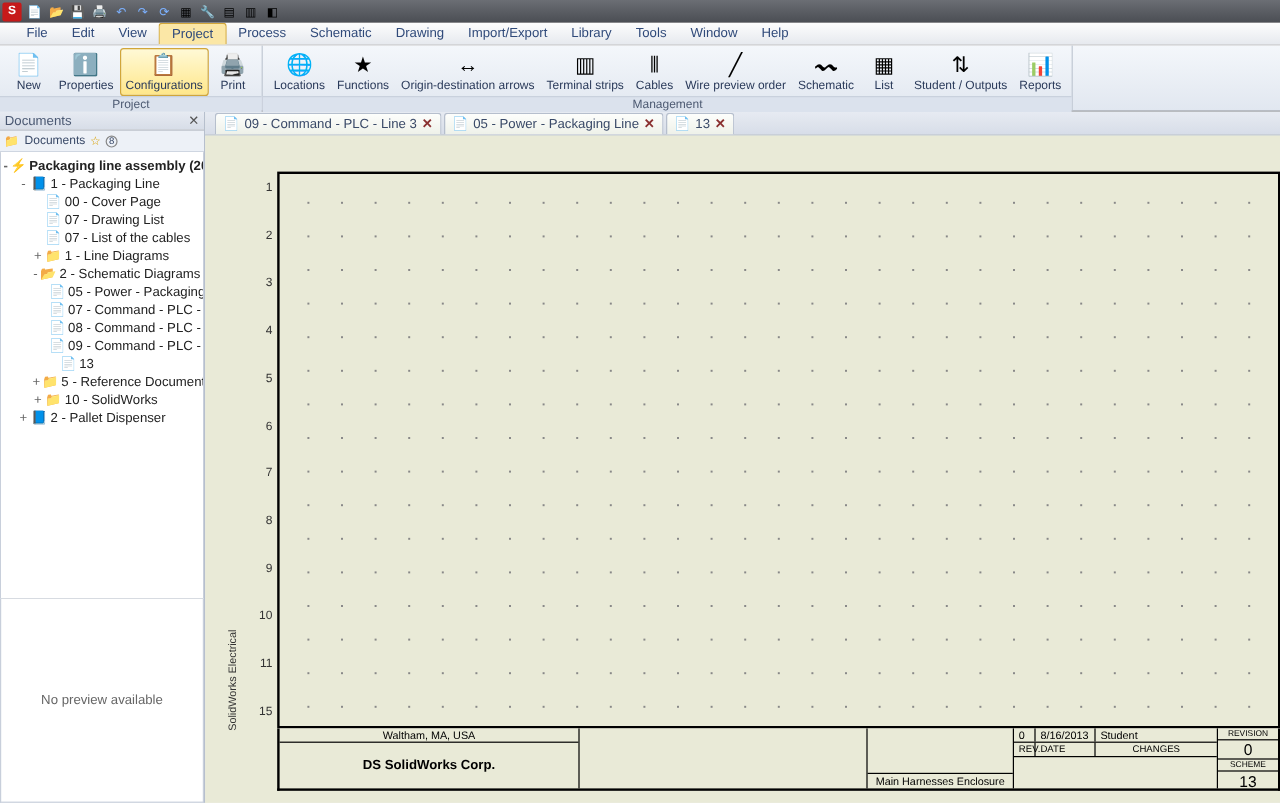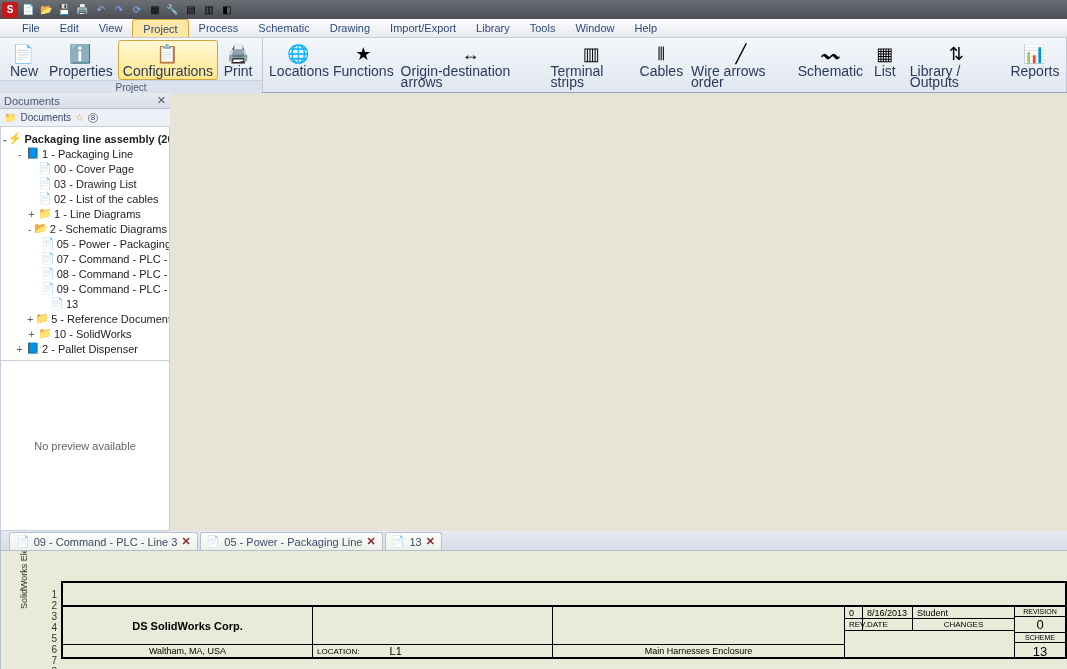--- a/index.html
+++ b/index.html
@@ -16,24 +16,24 @@
 .menubar .mi.sel { background:#fbe7a6; border:1px solid #d1a63a; border-bottom:none; border-radius:3px 3px 0 0; }
 
 
 .ribbon { height:55px; background:linear-gradient(#f4f7fb,#e1e7f0); border-bottom:1px solid #9aa3b2; display:flex; }
 .rgroup { display:flex; flex-direction:column; border-right:1px solid #c0c7d3; }
 .rgroup-items { display:flex; padding:2px 4px 0 4px; flex:1; }
 .rgroup-label { text-align:center; color:#4d5a72; font-size:10px; padding:1px 0; background:#dbe2ed; border-top:1px solid #c9d1dd; }
 .rbtn { display:flex; flex-direction:column; align-items:center; justify-content:flex-start; padding:2px 4px; min-width:40px; cursor:default; border:1px solid transparent; border-radius:3px; }
 .rbtn.sel { background:linear-gradient(#fff9d6,#ffe78a); border:1px solid #d1a63a; }
 .rbtn .ri { width:22px; height:22px; display:flex; align-items:center; justify-content:center; font-size:18px; }
-.rbtn .rl { font-size:14px; color:#2a3a5a; line-height:11px; margin-top:1px; }
-
-
-.main { display:flex; height:576px;flex-direction:column; }
+.rbtn .rl { font-size:10px; color:#2a3a5a; line-height:11px; margin-top:1px; }
+
+
+.main { display:flex; height:576px; }
 .sidebar { width:170px; display:flex; flex-direction:column; }
 .docpanel-hdr { height:16px; background:linear-gradient(#e7ebf2,#d7dde8); border-bottom:1px solid #b6bfcd; padding:2px 4px; color:#4a5872; font-size:10px; display:flex; align-items:center; justify-content:space-between; }
 .docpanel-tabs { height:18px; display:flex; align-items:center; gap:4px; padding:2px 4px; background:#edf1f7; border-bottom:1px solid #c8cfdb; }
 .docpanel-tabs span { font-size:10px; color:#3a4a68; }
 .tree { flex:1; background:#fff; border:1px solid #c8cfdb; border-top:none; overflow:auto; padding:4px 2px; }
 .preview { height:170px; background:#fff; border:1px solid #c8cfdb; border-top:none; display:flex; align-items:center; justify-content:center; color:#666; }
 .tn { display:flex; align-items:center; gap:2px; padding:1px 0; white-space:nowrap; font-size:10px; color:#222; }
 .tn .tw { width:9px; text-align:center; color:#666; }
 .tn .fi { width:14px; text-align:center; font-size:11px; }
 .fold { color:#d9a000; }
@@ -132,41 +132,42 @@
           <div class="ri">▥</div>
           <div class="rl">Terminal
 strips</div>
         </div>
         <div class="rbtn">
           <div class="ri">⦀</div>
           <div class="rl">Cables</div>
         </div>
         <div class="rbtn">
           <div class="ri">╱</div>
-          <div class="rl">Wire arrows
+          <div class="rl">Wire preview
 order</div>
         </div>
         <div class="rbtn">
           <div class="ri">〰</div>
           <div class="rl">Schematic</div>
         </div>
         <div class="rbtn">
           <div class="ri">▦</div>
           <div class="rl">List</div>
         </div>
         <div class="rbtn">
           <div class="ri">⇅</div>
-          <div class="rl">Library /
+          <div class="rl">Student /
 Outputs</div>
         </div>
         <div class="rbtn">
           <div class="ri">📊</div>
           <div class="rl">Reports</div>
         </div>
       </div>
+      <div class="rgroup-label">Management</div>
     </div>
   </div>
 
 <div class="main">
   <div class="sidebar">
     <div class="docpanel-hdr">
       <span>Documents</span>
       <span style="color:#555">✕</span>
     </div>
     <div class="docpanel-tabs">
@@ -187,26 +188,26 @@
           <span>1 - Packaging Line</span>
         </div>
         <div class="tn" style="padding-left: 24px;">
           <span class="tw"></span>
           <span class="fi doc">📄</span>
           <span>00 - Cover Page</span>
         </div>
         <div class="tn" style="padding-left: 24px;">
           <span class="tw"></span>
           <span class="fi doc">📄</span>
-          <span>03 - Drawing List</span>
-        </div>
-        <div class="tn" style="padding-left: 24px;">
-          <span class="tw"></span>
-          <span class="fi doc">📄</span>
-          <span>02 - List of the cables</span>
+          <span>07 - Drawing List</span>
+        </div>
+        <div class="tn" style="padding-left: 24px;">
+          <span class="tw"></span>
+          <span class="fi doc">📄</span>
+          <span>07 - List of the cables</span>
         </div>
         <div class="tn" style="padding-left: 24px;">
           <span class="tw">+</span>
           <span class="fi fold">📁</span>
           <span>1 - Line Diagrams</span>
         </div>
         <div class="tn" style="padding-left: 24px;">
           <span class="tw">-</span>
           <span class="fi fold">📂</span>
           <span>2 - Schematic Diagrams</span>
@@ -288,29 +289,25 @@
           <span>9</span>
           <span>10</span>
           <span>11</span>
           <span>15</span>
         </div>
       <span class="vlabel">SolidWorks Electrical</span>
       <div class="sheet">
         <div class="frame"></div>
         <div class="tblock">
           <div class="c" style="width:250px">
+            <div class="cell" style="height:12px;justify-content:center">Waltham, MA, USA</div>
             <div class="cell" style="flex:1;justify-content:center;font-weight:bold;font-size:11px">DS SolidWorks Corp.</div>
-            <div class="cell" style="height:12px;justify-content:center">Waltham, MA, USA</div>
           </div>
           <div class="c" style="width:240px">
             <div class="cell" style="flex:1"></div>
-            <div class="cell" style="height:12px">
-              <span style="font-size:8px;margin-right:30px">LOCATION:</span>
-              <span>L1</span>
-            </div>
           </div>
           <div class="c" style="flex:1">
             <div class="cell" style="flex:1"></div>
             <div class="cell" style="height:12px;justify-content:center">Main Harnesses Enclosure</div>
           </div>
           <div class="c" style="width:170px">
             <div style="display:flex;height:12px;border-bottom:1px solid #000">
               <div class="cell" style="width:18px;border-right:1px solid #000;border-bottom:none">0</div>
               <div class="cell" style="width:50px;border-right:1px solid #000;border-bottom:none">8/16/2013</div>
               <div class="cell" style="flex:1;border-bottom:none">Student</div>

